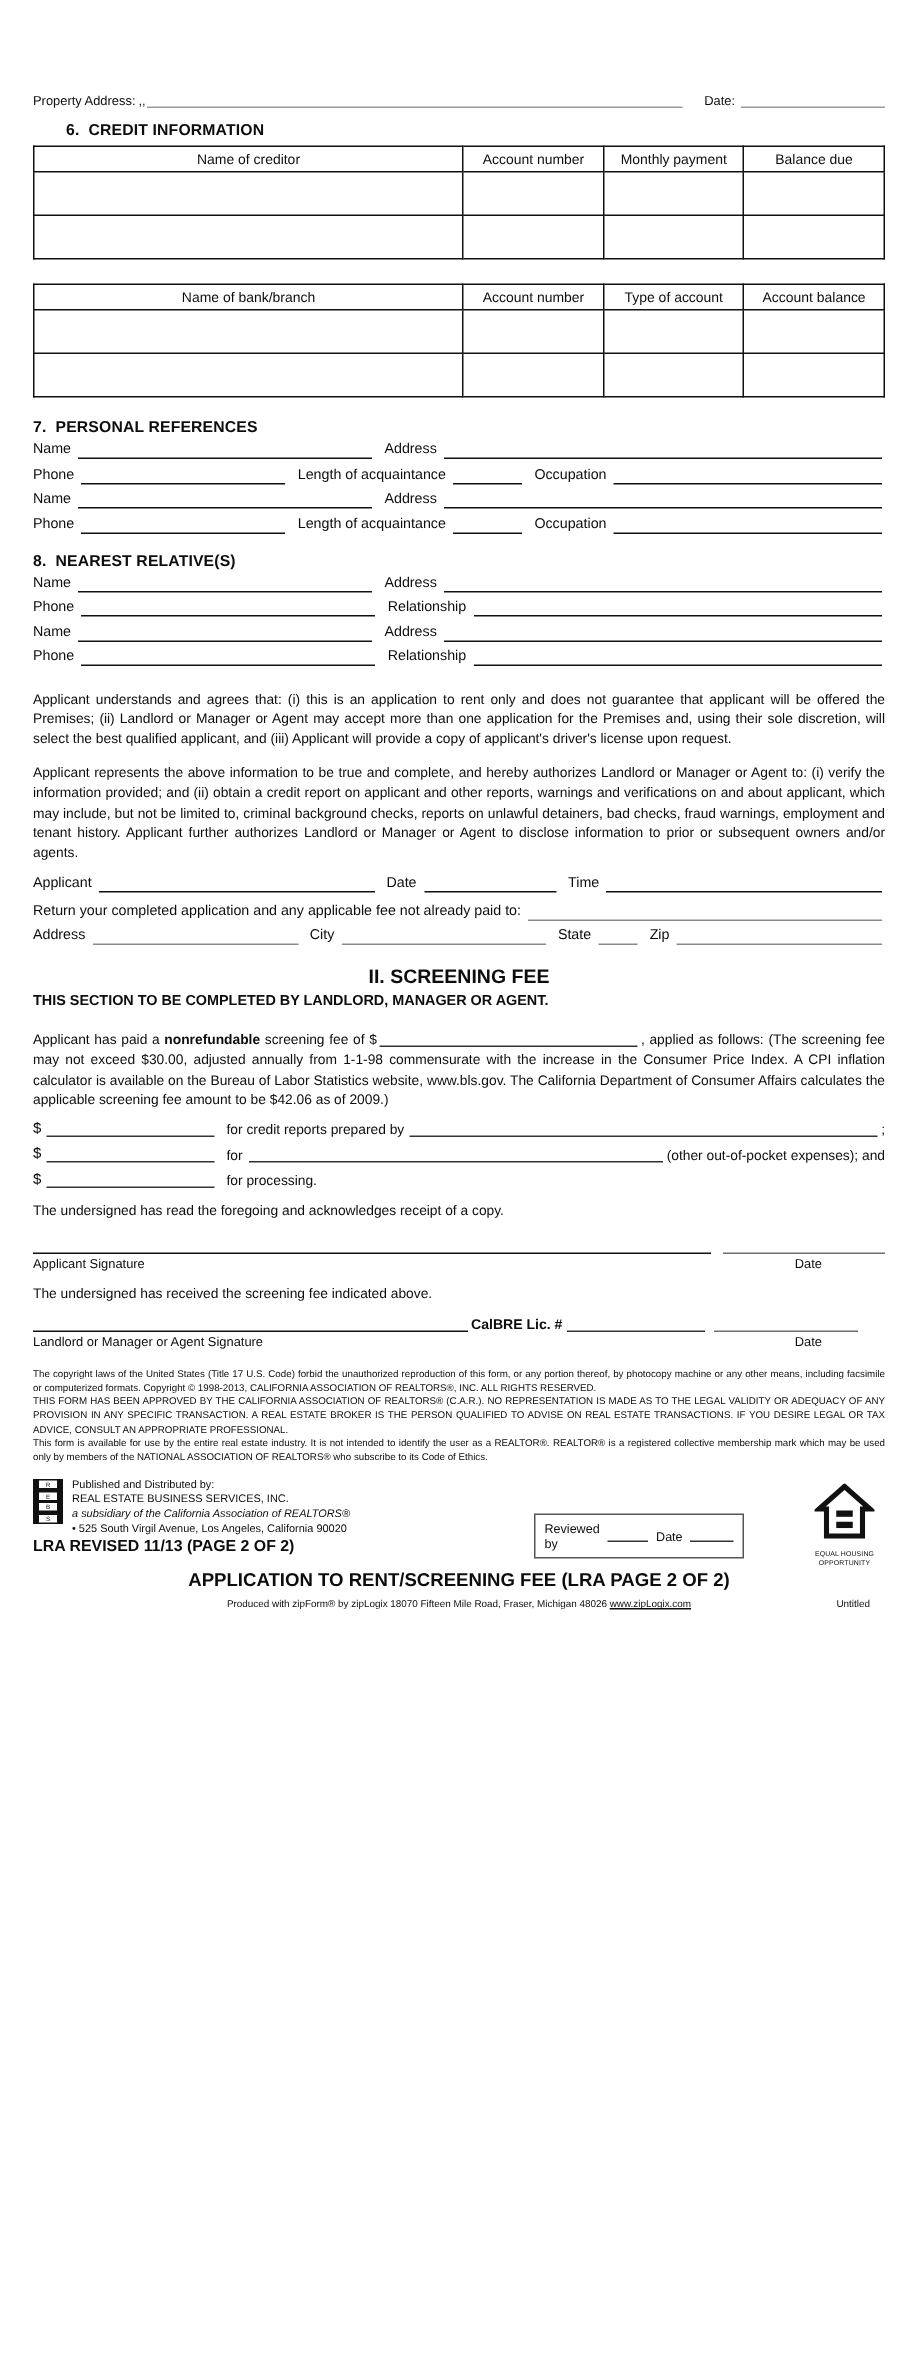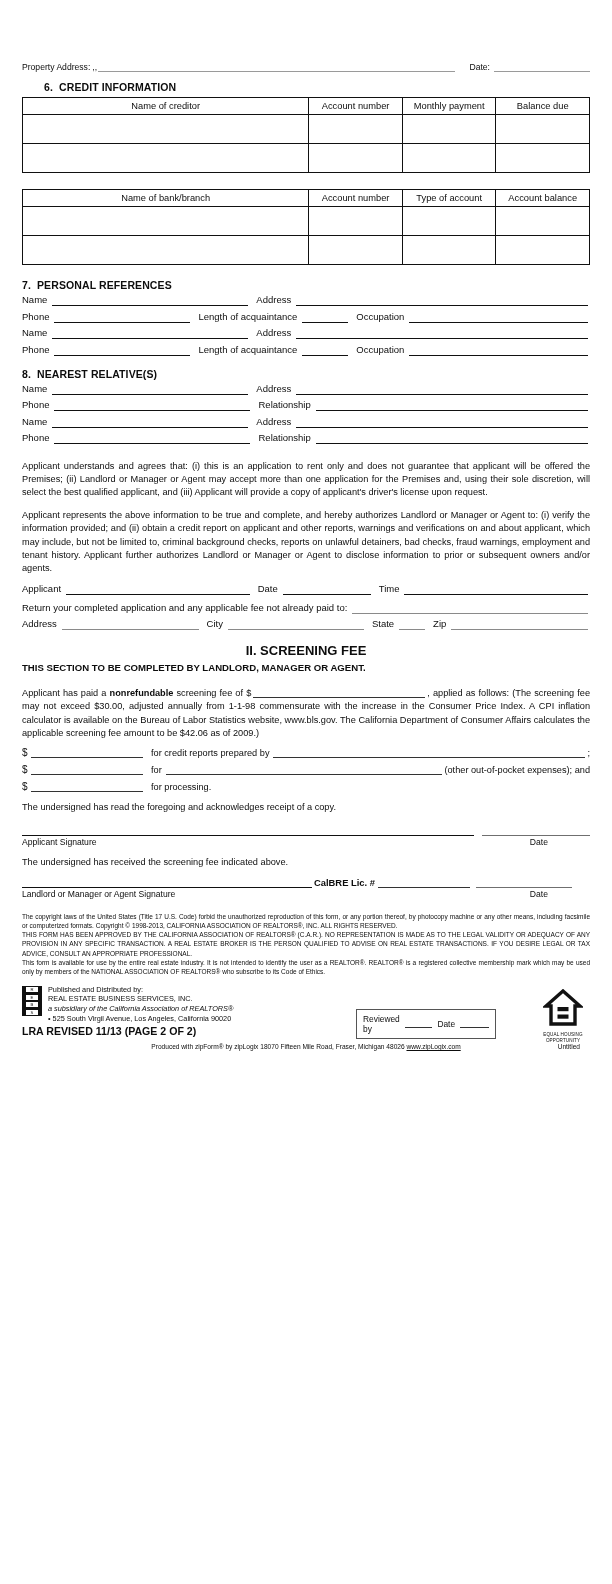--- a/index.html
+++ b/index.html
@@ -440,19 +440,20 @@
         <rect x="14.5" y="18" width="11" height="4.2" fill="#111"></rect>
         <rect x="14.5" y="25.5" width="11" height="4.2" fill="#111"></rect>
       </svg>
       <div class="cap">EQUAL HOUSING</div>
       <div class="cap">OPPORTUNITY</div>
     </div>
   </div>
 
   <div class="lra-rev">LRA REVISED 11/13 (PAGE 2 OF 2)</div>
 
+  <div class="form-title">APPLICATION TO RENT/SCREENING FEE (LRA PAGE 2 OF 2)</div>
 
   <div class="produced">
     <span>Produced with zipForm® by zipLogix  18070 Fifteen Mile Road, Fraser, Michigan 48026  </span><u>www.zipLogix.com</u>
     <span class="untitled">Untitled</span>
   </div>
 
 </div>
 
 </body></html>

